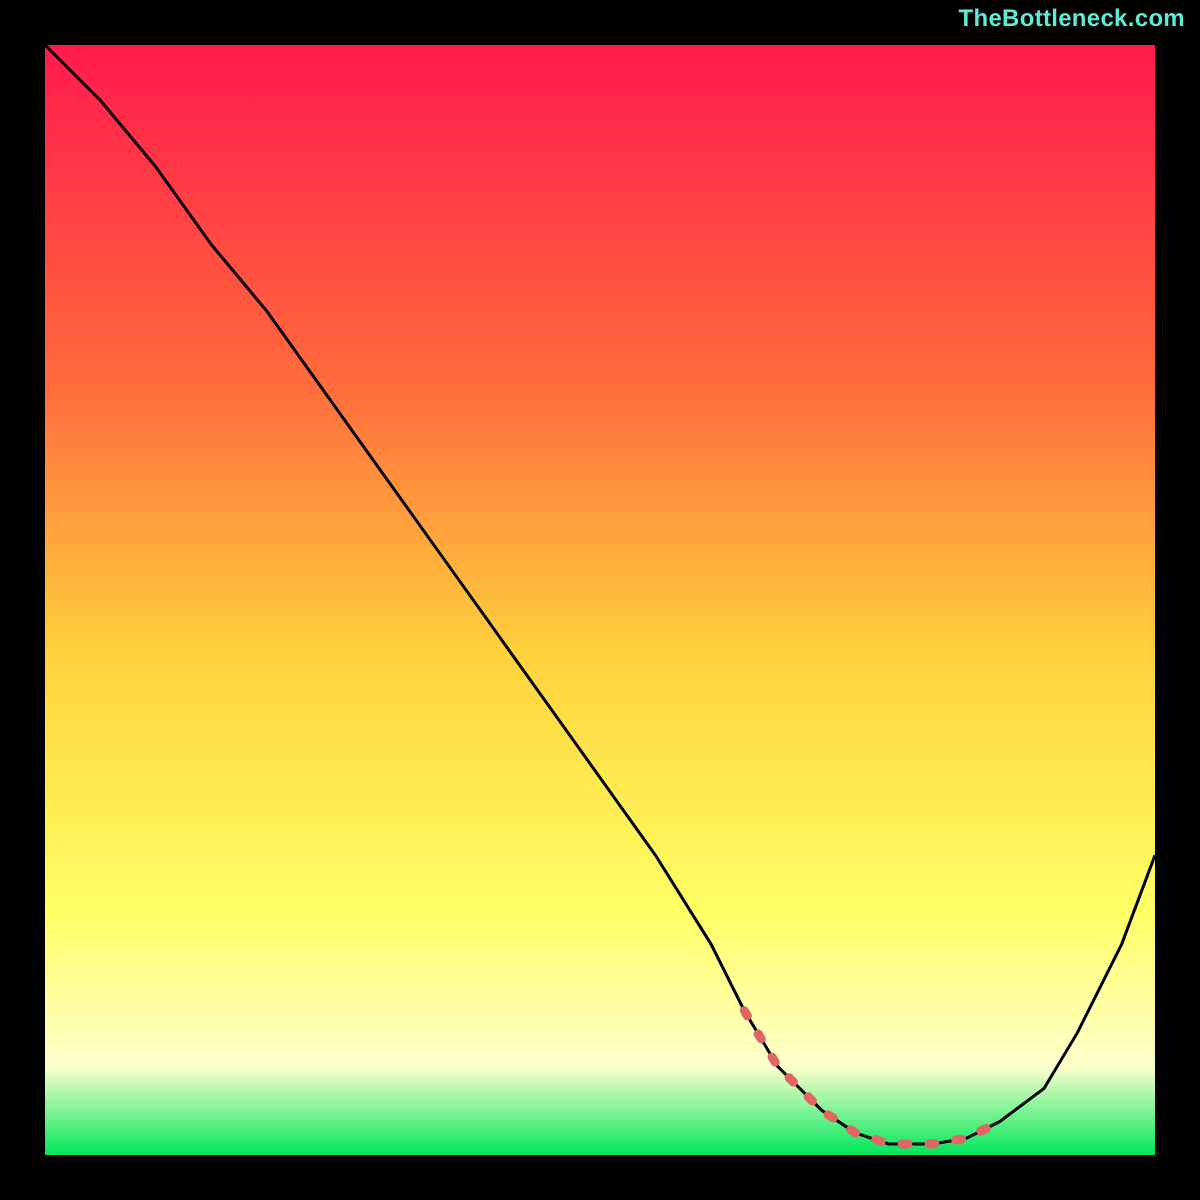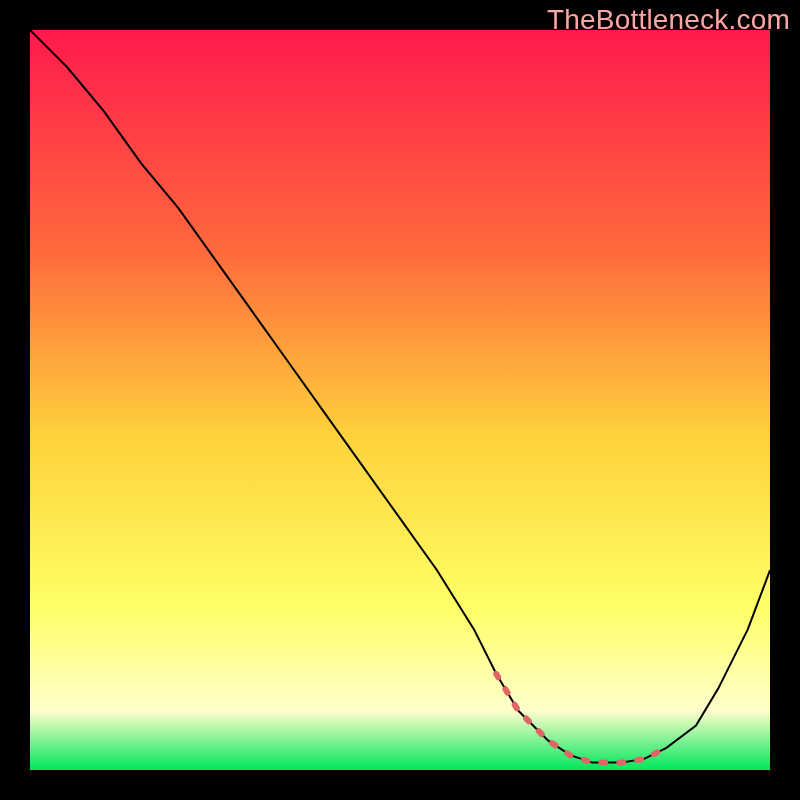--- a/index.html
+++ b/index.html
@@ -14,23 +14,23 @@
   .stage {
     position: relative;
     width: 800px;
     height: 800px;
     background: #000;
   }
   .watermark {
     position: absolute;
     top: 4px;
     right: 10px;
-    color: #fca5a5;
-    font-size: 28px;
-    font-weight: 400;
+    color: #5eead4;
+    font-size: 16px;
+    font-weight: 700;
     letter-spacing: 0.2px;
     user-select: none;
   }
   .plot-wrap {
     position: absolute;
     left: 30px;
     top: 30px;
     width: 740px;
     height: 740px;
   }

